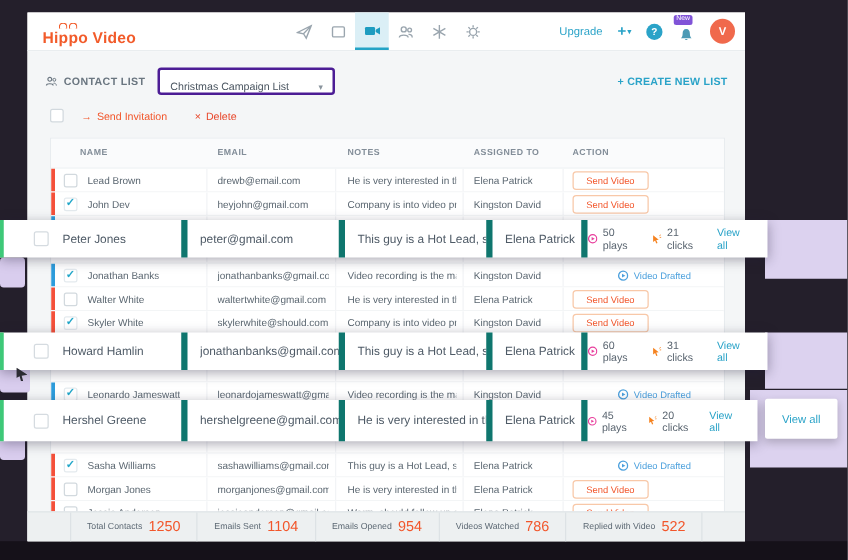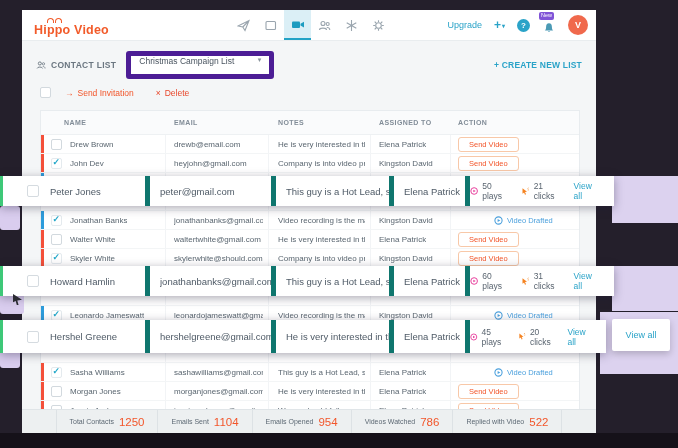--- a/index.html
+++ b/index.html
@@ -30,22 +30,22 @@
   .newbadge{position:absolute;top:-4px;left:-3px;background:#8053d7;color:#fff;font-size:5.5px;
             padding:1px 2px;border-radius:2px;line-height:1;}
   .bellwrap svg{position:absolute;bottom:0;left:1px;}
   .avatar{width:20px;height:20px;border-radius:50%;background:#f0694c;color:#fff;font-size:9px;font-weight:bold;
           display:flex;align-items:center;justify-content:center;}
 
   
   .appbody{position:absolute;top:31px;left:0;right:0;bottom:0;background:#f4f6f7;}
   .listbar{position:absolute;left:14px;right:14px;top:14px;height:20px;display:flex;align-items:center;}
   .cl-label{display:flex;align-items:center;gap:5px;color:#6a7680;font-size:8.5px;font-weight:bold;letter-spacing:.3px;}
-  .dropdown{margin-left:10px;background:#fff;border:5px solid #4c1d95;border-radius:3px;height:18px;
-            display:flex;align-items:flex-start;justify-content:space-between;padding:0 8px;font-size:8.5px;
+  .dropdown{margin-left:10px;background:#fff;border:2px solid #4c1d95;border-radius:3px;height:18px;
+            display:flex;align-items:flex-end;justify-content:space-between;padding:0 8px;font-size:8.5px;
             color:#4a5560;width:122px;box-sizing:content-box;}
   .dropdown .caret{color:#8a949d;font-size:7px;}
   .create-new{margin-left:auto;color:#2aa3c8;font-size:8.5px;font-weight:bold;letter-spacing:.2px;}
 
   .toolbar{position:absolute;left:18px;top:46px;display:flex;align-items:center;font-size:8.5px;}
   .toolbar .cb{margin-right:14px;}
   .siv{color:#f2562b;margin-right:22px;display:flex;gap:4px;align-items:center;}
   .del{color:#e8472b;display:flex;gap:4px;align-items:center;}
 
   
@@ -232,21 +232,21 @@
           <div class="h-email">EMAIL</div>
           <div class="h-notes">NOTES</div>
           <div class="h-assigned">ASSIGNED TO</div>
           <div class="h-action">ACTION</div>
         </div>
         <div id="tbody">
             <div class="trow">
     <div class="c-name">
       <span class="accent red"></span>
       <span class="cb"></span>
-      <span class="cell-txt nm">Drew Brown</span>
+      <span class="cell-txt nm">Lead Brown</span>
     </div>
     <div class="c-email">
                 <span class="cell-txt">drewb@email.com</span>
               </div>
     <div class="c-notes">
                 <span class="cell-txt">He is very interested in the prod...</span>
               </div>
     <div class="c-assigned">
                 <span class="cell-txt">Elena Patrick</span>
               </div>

